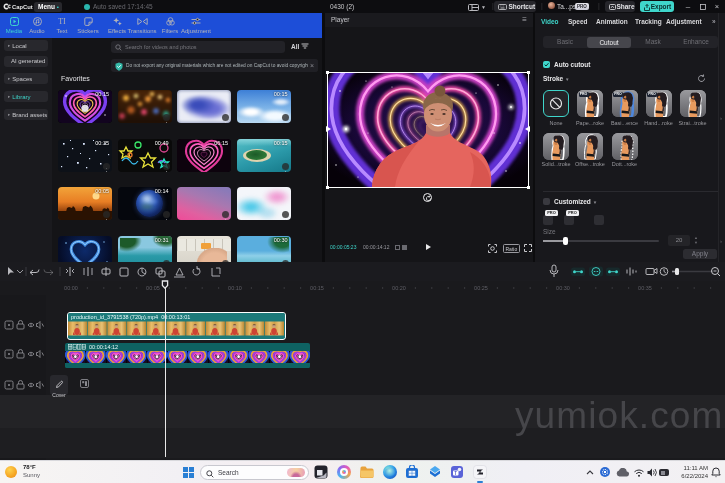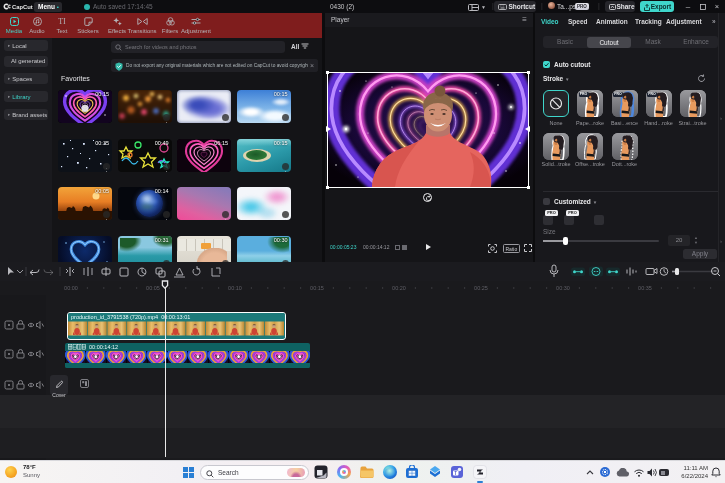--- a/index.html
+++ b/index.html
@@ -14,21 +14,21 @@
 #menu .dot { color:#35d0c8; font-size:6px; } #menu .car { color:#aaa; font-size:5px; }
 .autosave { position:absolute; left:84px; top:3px; font-size:6.5px; color:#6a6a70; }
 .autosave .cir { display:inline-block; width:6px; height:6px; border-radius:50%; background:#2ab5ad; vertical-align:-1px; margin-right:3px; }
 .projname { position:absolute; left:330px; top:3px; font-size:6.5px; color:#c9c9cc; }
 .tb-ic { position:absolute; top:2px; color:#b9b9be; font-size:7px; }
 .tbtn { position:absolute; top:1px; height:11px; border-radius:3px; background:#26262b; color:#e3e3e6; font-size:6.5px; font-weight:bold; line-height:11px; text-align:center; }
 #exportbtn { background:#3fd6cb; color:#0a2f2d; }
 .winctl { position:absolute; top:0px; width:10px; height:13px; color:#c5c5c9; font-size:8px; line-height:13px; text-align:center; }
 
 #mediapanel { position:absolute; left:0; top:13px; width:322px; height:249px; background:#141417; overflow:hidden; }
-#tabstrip { position:absolute; left:0; top:0; width:322px; height:25px; background:#7f1d1d; }
+#tabstrip { position:absolute; left:0; top:0; width:322px; height:25px; background:#1d4ed8; }
 .mtab { position:absolute; top:4px; text-align:center; color:#b4b4b8; }
 .mtab svg, .mtab .ticon { display:block; margin:0 auto; height:9px; }
 .mtab .lbl { font-size:6px; display:block; margin-top:1.5px; white-space:nowrap; }
 .mtab.sel { color:#3fd6cb; }
 #sidebar { position:absolute; left:0; top:25px; width:52px; height:224px; background:#1a1a1e; }
 .sbpill { position:absolute; left:4px; width:44px; height:11px; background:#28282d; border-radius:3px; color:#c9c9cd; font-size:6px; line-height:11px; padding-left:4px; white-space:nowrap; overflow:hidden; }
 .sbpill .ar { color:#8a8a90; font-size:4.5px; vertical-align:1px; margin-right:2px;}
 .sbpill.sel { color:#3fd6cb; }
 #searchbar { position:absolute; left:111px; top:28px; width:174px; height:12px; background:#222227; border-radius:3px; color:#77777d; font-size:5.5px; line-height:12px; padding-left:14px; }
 #searchbar svg { position:absolute; left:4px; top:3px; }
@@ -884,20 +884,21 @@
    <svg width="8" height="9" viewBox="0 0 8 9" style="margin-top:2px">
           <path d="M1.5,7.5 l0.6,-2 L6,1.5 a0.9,0.9 0 0 1 1.3,1.3 L3.5,6.9 z" fill="none" stroke="#c9c9cd" stroke-width="0.9"></path>
         </svg>
    <div style="font-size:5px;color:#c9c9cd;margin-top:-1px">Cover</div>
  </div>
  <svg class="abs" style="left:80px;top:117px" width="9" height="9" viewBox="0 0 9 9">
         <rect x="0.5" y="0.5" width="8" height="8" rx="1.5" fill="none" stroke="#8a8a90" stroke-width="0.9"></rect>
         <rect x="2.2" y="2.2" width="2" height="2" fill="#8a8a90"></rect>
         <rect x="5" y="2.2" width="2" height="4.8" fill="#8a8a90"></rect>
       </svg>
+ <div id="watermark">yumiok.com</div>
  <div id="playhead"></div>
  <svg class="abs" style="left:161px;top:18px" width="8" height="9" viewBox="0 0 8 9">
         <path d="M1.4,1 h5.2 v4.4 l-2.6,2.8 -2.6,-2.8 z" fill="#1b1b1f" stroke="#e8e8ea" stroke-width="1.3"></path>
       </svg>
 </div>
 <div id="taskbar">
  <div class="abs" style="left:5px;top:5px;width:12px;height:12px;border-radius:50%;background:radial-gradient(circle at 38% 32%,#ffd24e,#f5a623 60%,#e8871a)"></div>
  <div class="abs" style="left:23px;top:3px;font-size:6px;color:#1d1d1f;font-weight:bold">78°F</div>
  <div class="abs" style="left:23px;top:11px;font-size:6px;color:#55555c">Sunny</div>
  <svg class="abs" style="left:183px;top:6px" width="11" height="11" viewBox="0 0 11 11">

